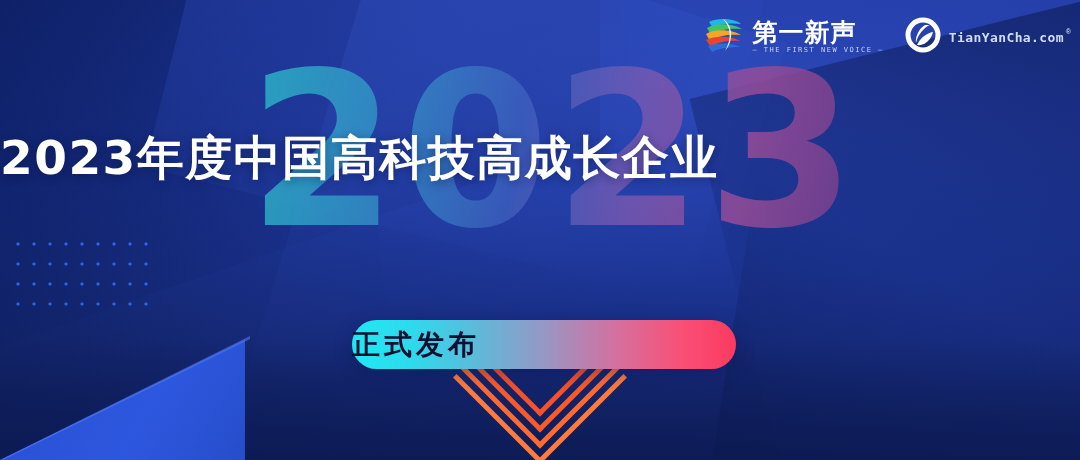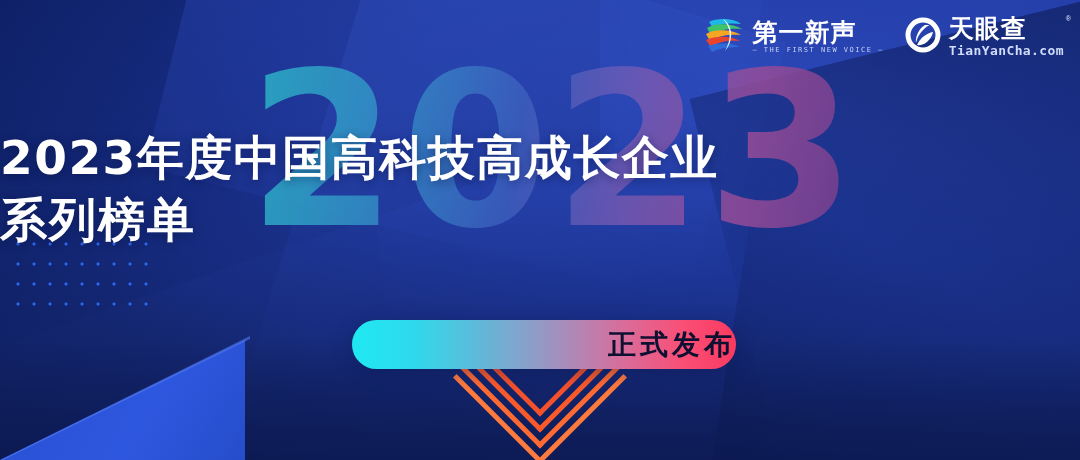--- a/index.html
+++ b/index.html
@@ -171,21 +171,21 @@
     font-family:"DejaVu Sans","Liberation Sans",sans-serif;
   }
 
   
   .pill{
     position:absolute;left:352px;top:320px;width:384px;height:49px;
     border-radius:26px;
     background:linear-gradient(90deg,
       #1fe9f2 0%, #2fd9ec 16%, #62b7d8 34%,
       #9d93c2 52%, #d76e9c 70%, #f94f76 86%, #fb3a60 100%);
-    display:flex;align-items:center;justify-content:flex-end;
+    display:flex;align-items:center;justify-content:flex-start;
     box-shadow:0 4px 18px rgba(10,20,70,.35);
   }
   .pill-label{
     font-size:28px;font-weight:700;color:#0d1030;letter-spacing:4px;
     font-family:"DejaVu Sans","Liberation Sans",sans-serif;
   }
 </style>
 </head>
 <body>
 
@@ -247,30 +247,28 @@
     <div class="logo">
       <span class="logo-mark">
         <svg class="mark-tyc" viewBox="0 0 38 38" xmlns="http://www.w3.org/2000/svg">
           <path d="M19 1.5 A17.5 17.5 0 1 0 19 36.5 A17.5 17.5 0 1 0 19 1.5 Z
                    M19 6.5 A12.5 12.5 0 1 1 19 31.5 A12.5 12.5 0 1 1 19 6.5 Z" fill="#ffffff"></path>
           <path d="M25.5 9 C20 12, 14 18, 12 27 C11 22, 14 13, 21 9 Z" fill="#ffffff"></path>
           <path d="M29 16 C23 17, 16 22, 13 29 C19 30, 27 25, 29 16 Z" fill="#ffffff"></path>
         </svg>
       </span>
       <span class="tyc-text">
-        <span class="tyc-cn">天眼查</span>
         <span class="tyc-r">®</span>
         <span class="tyc-en">TianYanCha.com</span>
       </span>
     </div>
 
   </div>
 
   <div class="title">
     <div class="title-l1">2023年度中国高科技高成长企业</div>
-    <div class="title-l2">系列榜单</div>
   </div>
 
   <div class="pill">
     <span class="pill-label">正式发布</span>
   </div>
 
 </div>
 
 </body></html>

